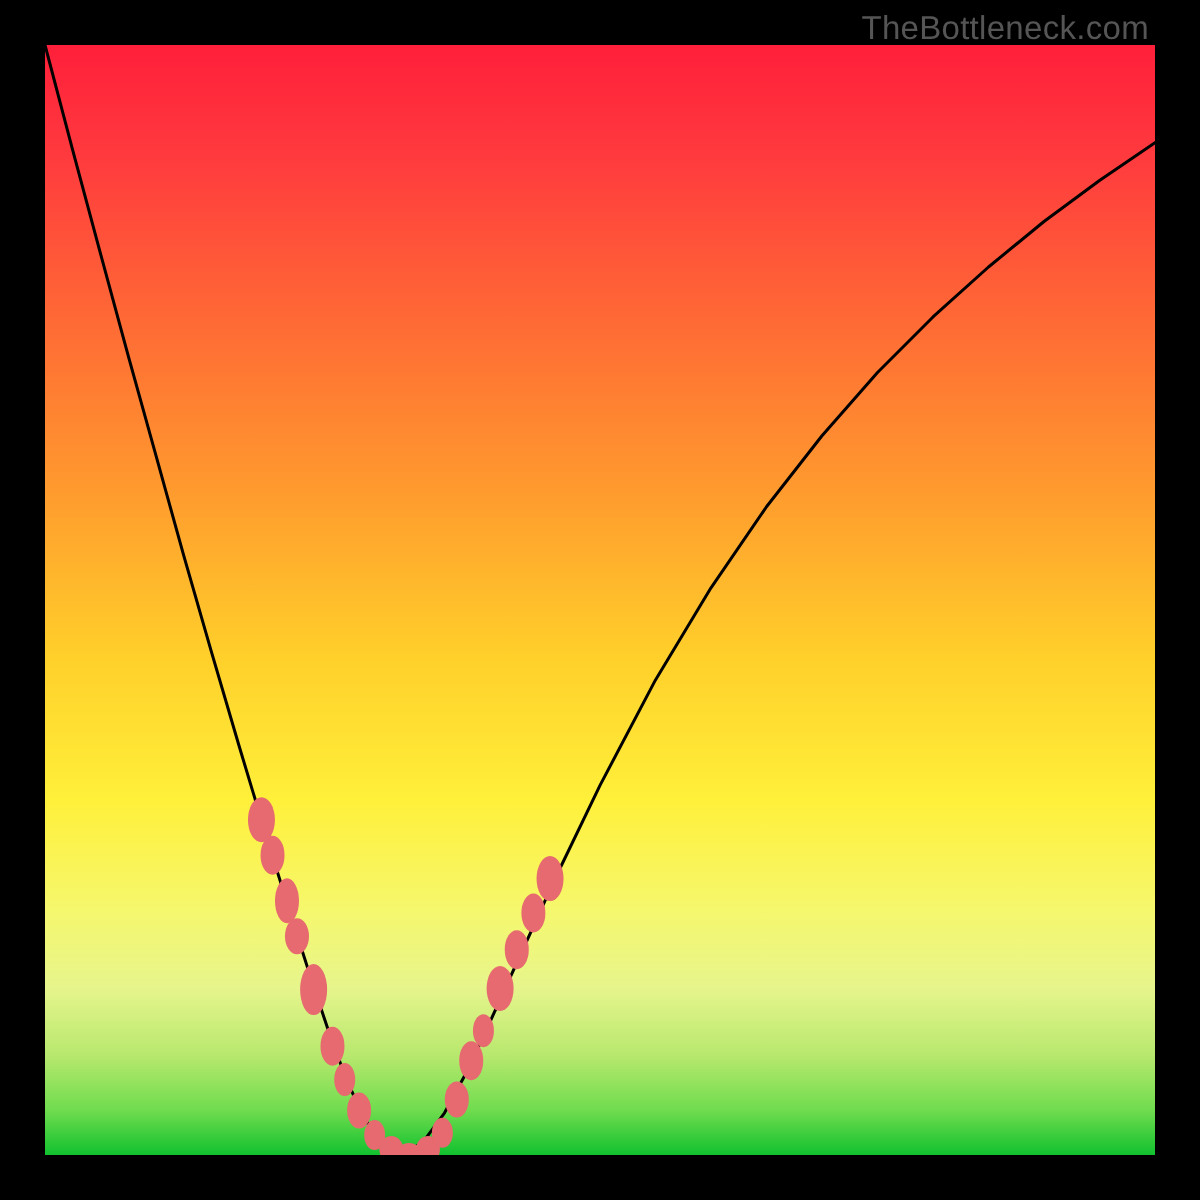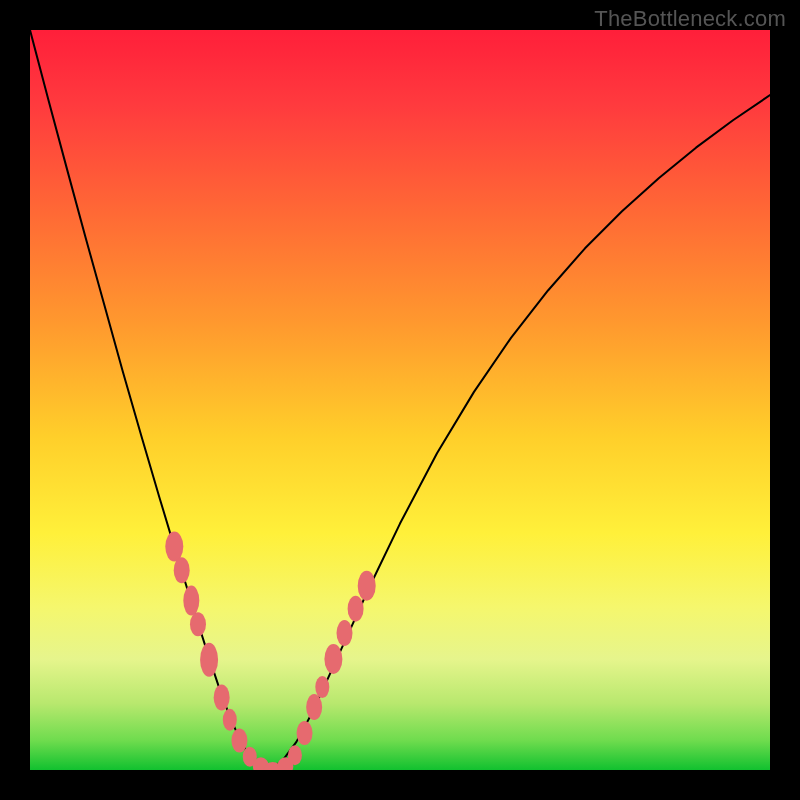--- a/index.html
+++ b/index.html
@@ -37,21 +37,21 @@
       #f5f76d 78%,
       #e6f58c 85%,
       #b8e86e 91%,
       #6fdc4e 96%,
       #11c12f 100%
     );
   }
   .watermark {
     position: absolute;
     top: 6px;
-    right: 14px;
+    right: 34px;
     color: #555;
     font-size: 22px;
     font-weight: 400;
     letter-spacing: 0.2px;
     user-select: none;
   }
   svg.overlay {
     position: absolute;
     left: 0;
     top: 0;

